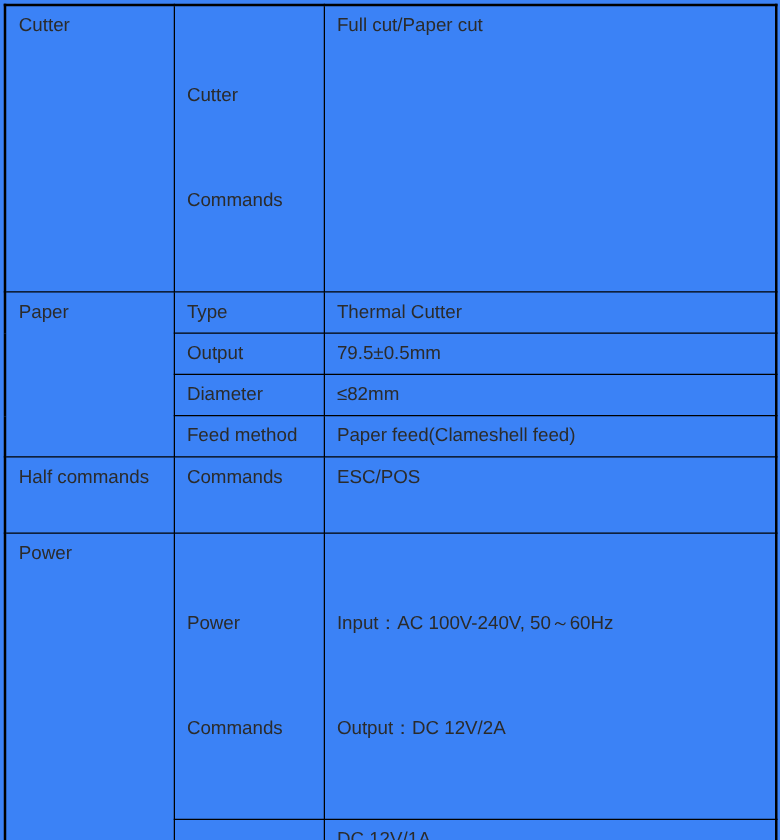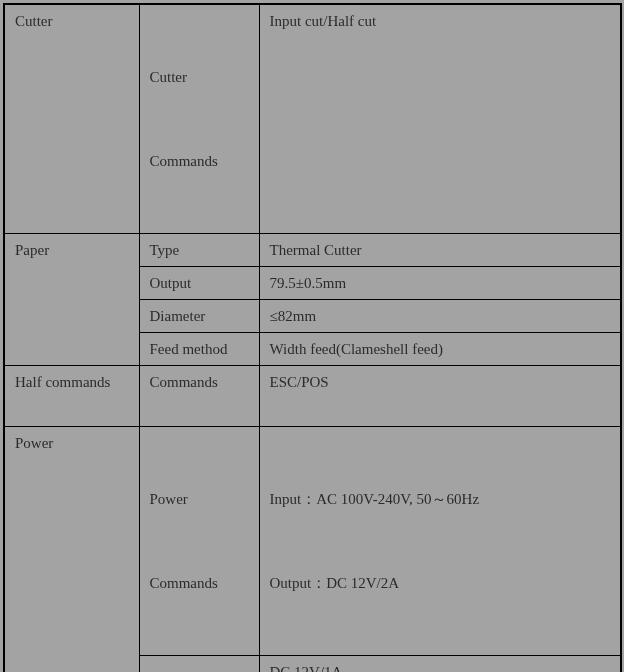--- a/index.html
+++ b/index.html
@@ -4,24 +4,24 @@
 <style>
   html, body {
     margin: 0;
     padding: 0;
     background: #ffffff;
     width: 624px;
   }
   .page {
     width: 624px;
     height: 672px;
-    background: #a3a3a3;
+    background: #3b82f6;
     box-sizing: border-box;
     padding: 3px 2px 0 3px;
-    font-family: Liberation Serif, serif;
+    font-family: Liberation Sans, sans-serif;
     color: #2b2b2b;
   }
   table.spec {
     border-collapse: collapse;
     table-layout: fixed;
     width: 617px;
     border: 2px solid #000;
   }
   table.spec td {
     border: 1.5px solid #000;
@@ -45,39 +45,39 @@
       <col style="width:362px">
     </colgroup>
     <tbody>
 
       <tr style="height:59px">
         <td>Cutter</td>
         <td>
           <div>Cutter</div>
           <div>Commands</div>
         </td>
-        <td>Input cut/Half cut</td>
+        <td>Full cut/Paper cut</td>
       </tr>
 
       <tr style="height:29px">
         <td class="vmid" rowspan="4">Paper</td>
         <td>Type</td>
         <td>Thermal Cutter</td>
       </tr>
       <tr style="height:31px">
         <td>Output</td>
         <td>79.5±0.5mm</td>
       </tr>
       <tr style="height:30px">
         <td>Diameter</td>
         <td>≤82mm</td>
       </tr>
       <tr style="height:30px">
         <td>Feed method</td>
-        <td>Width feed(Clameshell feed)</td>
+        <td>Paper feed(Clameshell feed)</td>
       </tr>
 
       <tr style="height:61px">
         <td>Half commands</td>
         <td>Commands</td>
         <td>ESC/POS</td>
       </tr>
 
       <tr style="height:57px">
         <td rowspan="2">Power</td>

